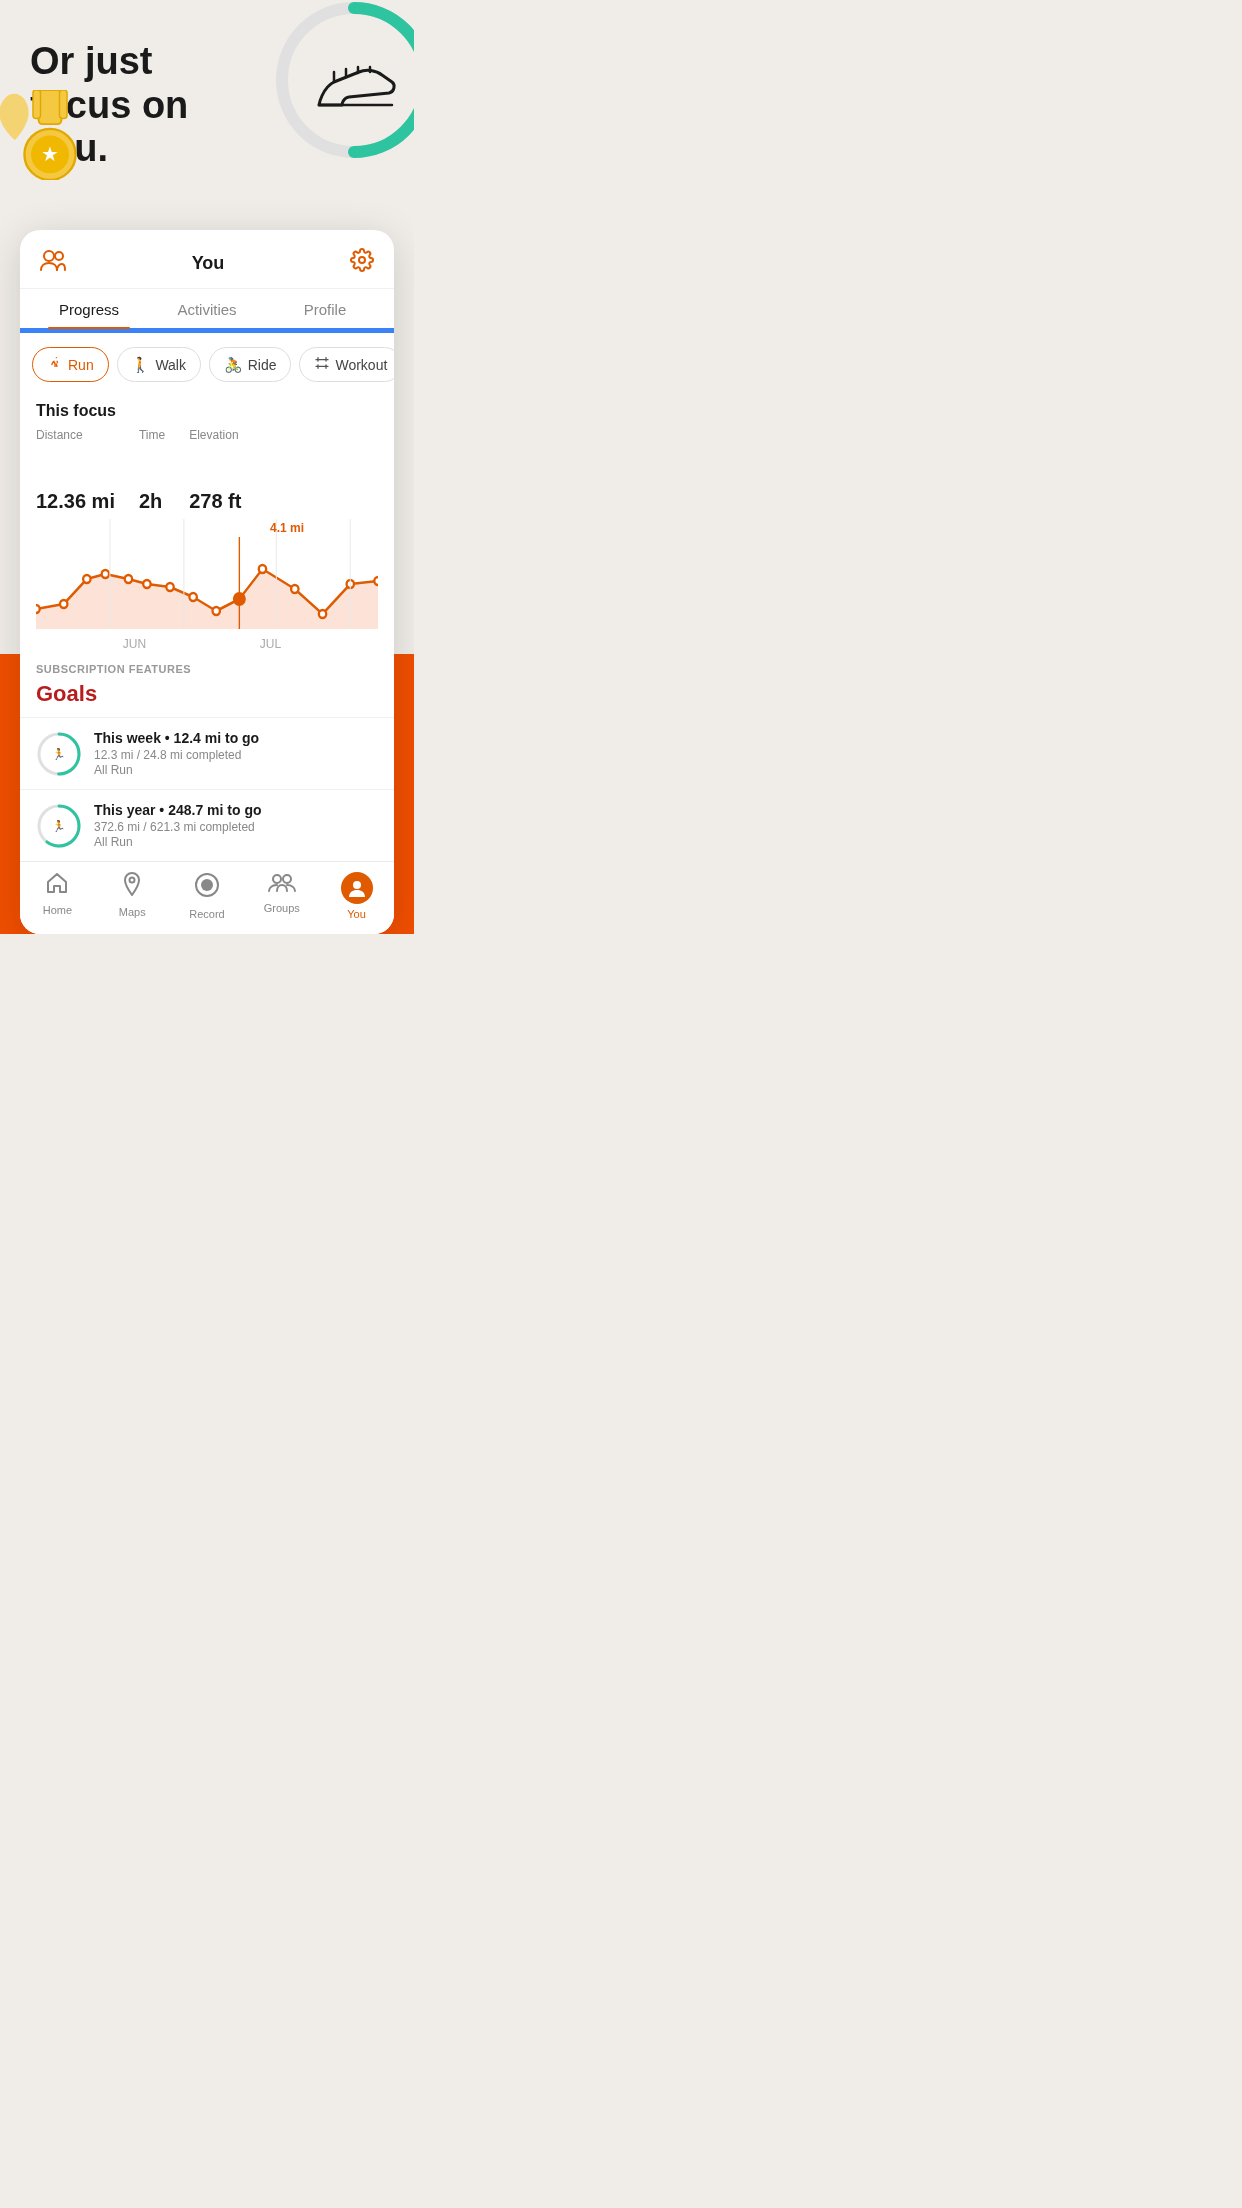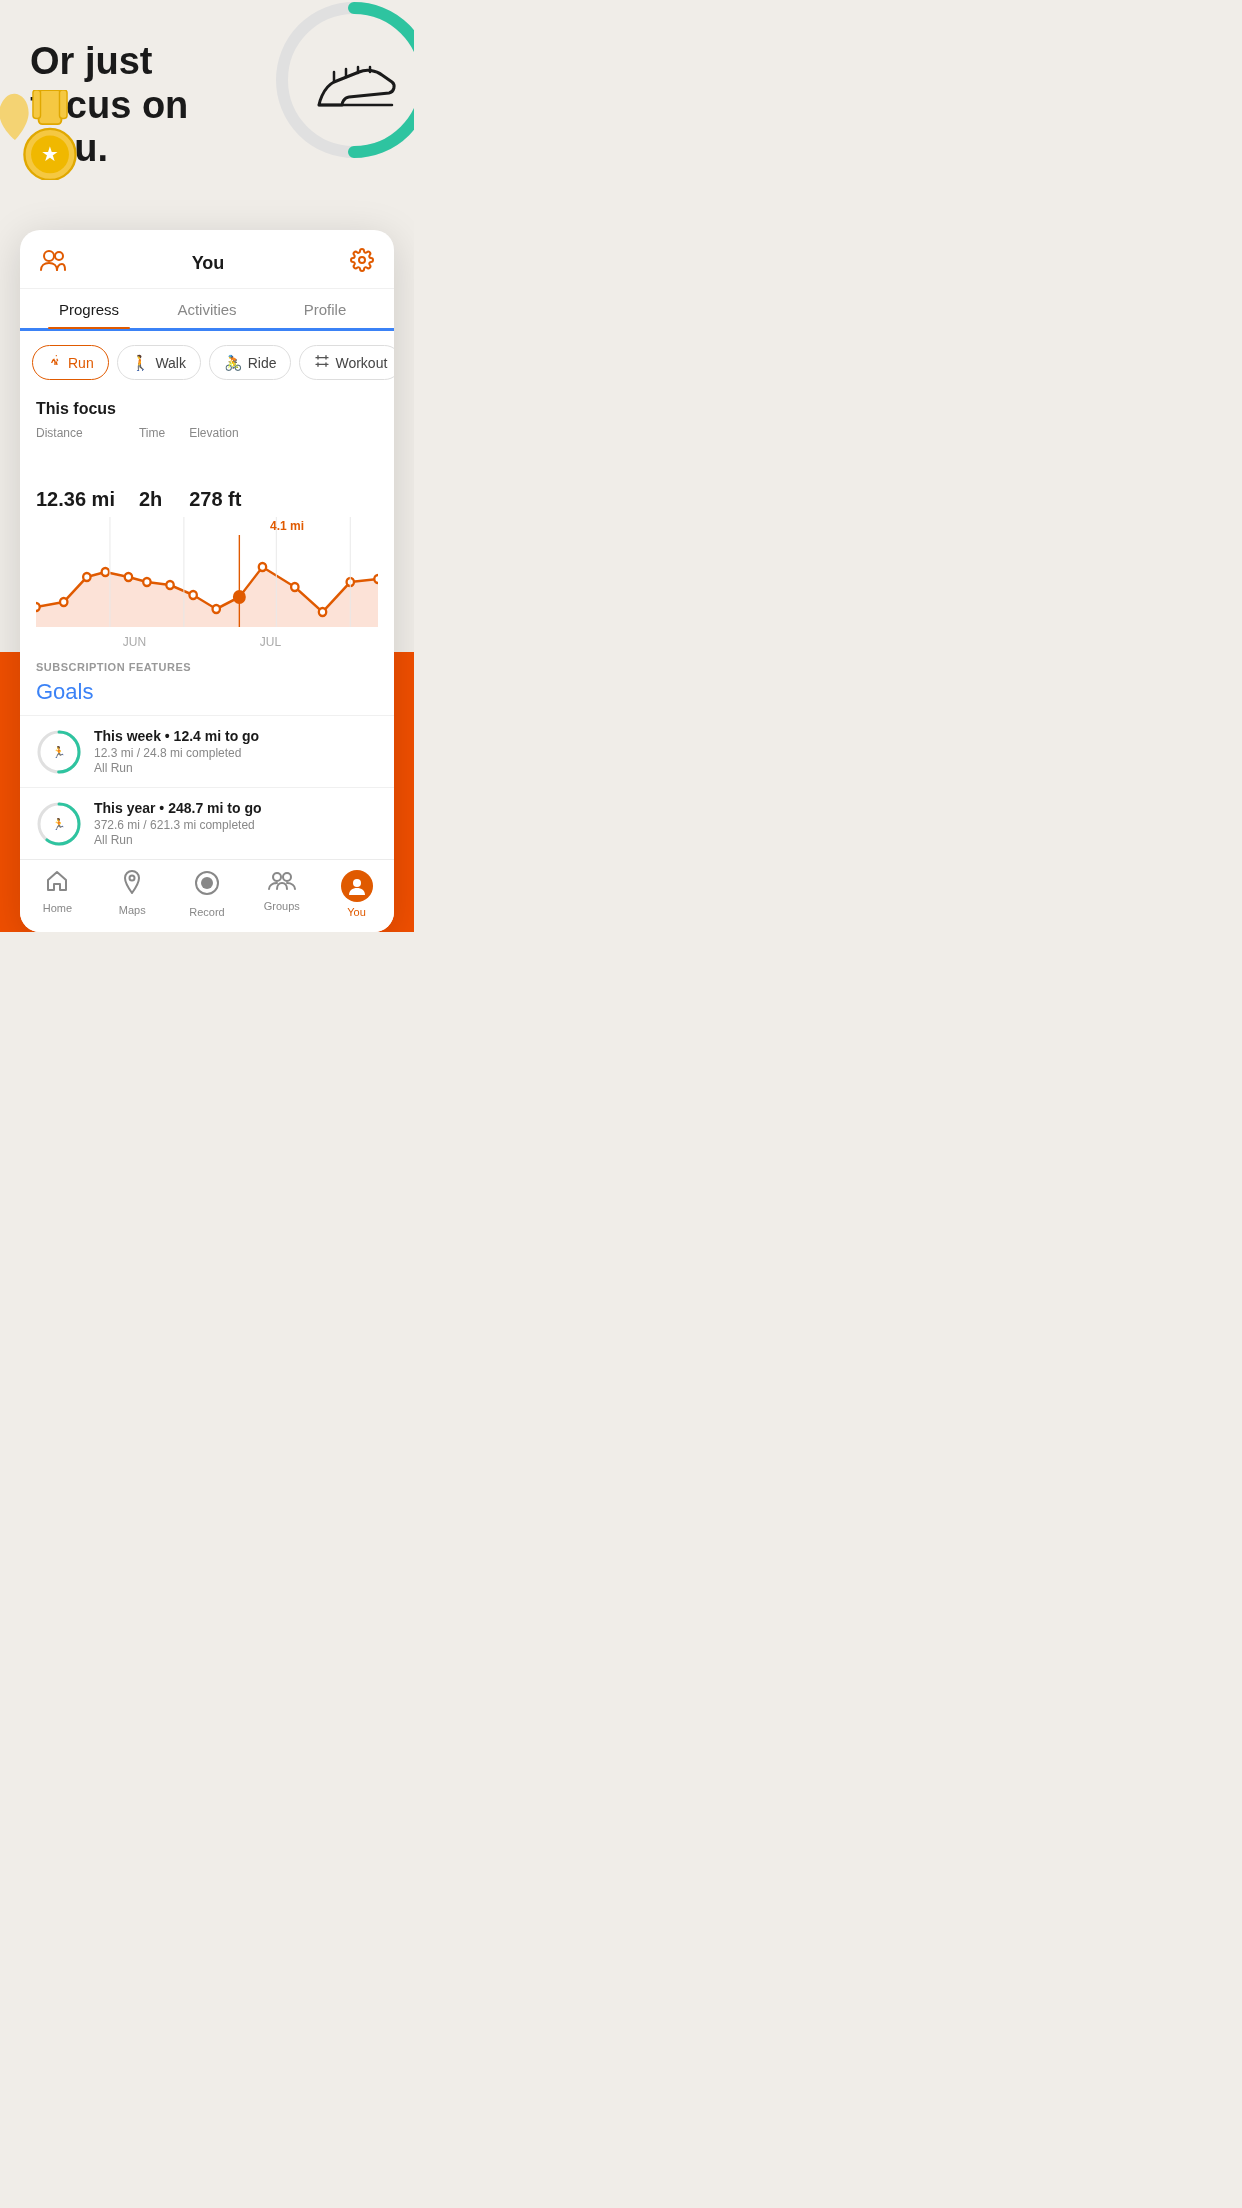--- a/index.html
+++ b/index.html
@@ -81,21 +81,21 @@
       color: #1a1a1a;
     }
     .header-icon {
       color: #e05a00;
       font-size: 22px;
     }
 
     
     .tabs {
       display: flex;
-      border-bottom: 3px solid #3b82f6;
+      border-bottom: 5px solid #3b82f6;
       padding: 0 10px;
     }
     .tab {
       flex: 1;
       text-align: center;
       padding: 12px 0 10px;
       font-size: 15px;
       color: #888;
       position: relative;
       cursor: pointer;
@@ -195,22 +195,22 @@
     
     .subscription-header {
       padding: 14px 16px 6px;
       font-size: 11px;
       font-weight: 600;
       color: #999;
       letter-spacing: 0.5px;
     }
     .goals-title {
       font-size: 22px;
-      font-weight: 400;
-      color: #3b82f6;
+      font-weight: 700;
+      color: #b91c1c;
       padding: 0 16px 10px;
     }
 
     
     .goal-item {
       display: flex;
       align-items: center;
       padding: 12px 16px;
       border-top: 1px solid #f0f0f0;
       gap: 12px;

